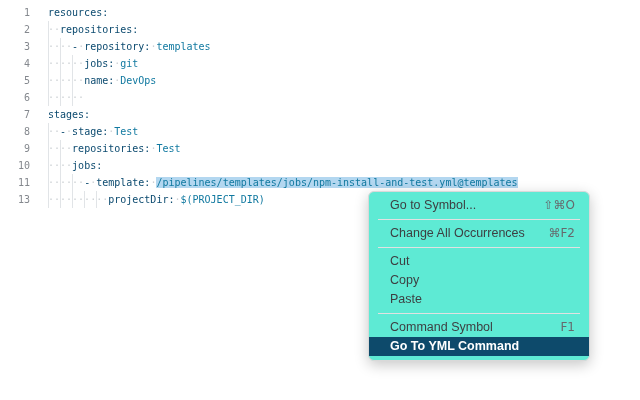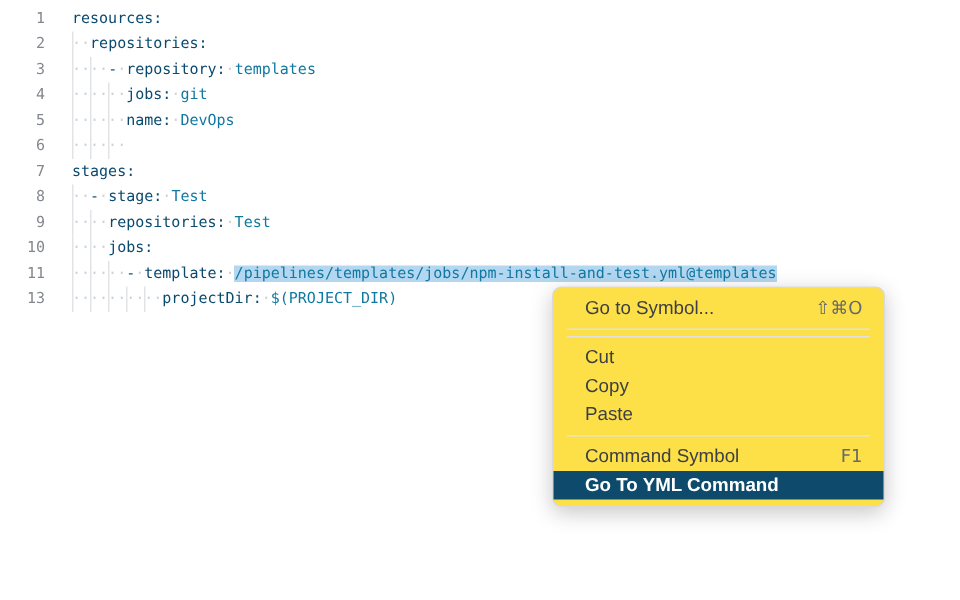--- a/index.html
+++ b/index.html
@@ -19,21 +19,21 @@
   }
   .code{position:relative;display:inline-block;margin-left:18px;vertical-align:top;}
   .guide{position:absolute;top:0;height:17px;width:1px;background:#e1e4e7;}
   .seg-key{color:#0b4a6f;}
   .seg-val{color:#1179a0;text-align:center;}
   .seg-ws{color:#ccd0d4;}
   .seg-sel{color:#1179a0;background:#b3d7f0;}
   
   .context-menu{
     position:absolute;left:368px;top:191px;width:222px;box-sizing:border-box;
-    background:#fde047;border:1px solid #d9d9d9;border-radius:6px;
+    background:#5eead4;border:1px solid #d9d9d9;border-radius:6px;
     box-shadow:0 4px 14px rgba(0,0,0,.22);
     padding:4px 0;font-size:12.5px;color:#3d3f42;z-index:5;
   }
   .menu-item{
     height:19px;line-height:19px;padding:0 14px 0 21px;
     display:flex;justify-content:space-between;align-items:center;cursor:default;
     white-space:nowrap;
   }
   .menu-item .shortcut{
     color:#66696d;font-family:"DejaVu Sans",sans-serif;font-size:12px;margin-left:18px;
@@ -60,20 +60,24 @@
       <div class="line"><span class="ln">10</span><span class="code"><i class="guide" style="left: 0ch;"></i><i class="guide" style="left: 2ch;"></i><span class="seg-ws">····</span><span class="seg-key">jobs:</span></span></div>
       <div class="line"><span class="ln">11</span><span class="code"><i class="guide" style="left: 0ch;"></i><i class="guide" style="left: 2ch;"></i><i class="guide" style="left: 4ch;"></i><span class="seg-ws">······</span><span class="seg-key">-</span><span class="seg-ws">·</span><span class="seg-key">template:</span><span class="seg-ws">·</span><span class="seg-sel">/pipelines/templates/jobs/npm-install-and-test.yml@templates</span></span></div>
       <div class="line"><span class="ln">13</span><span class="code"><i class="guide" style="left: 0ch;"></i><i class="guide" style="left: 2ch;"></i><i class="guide" style="left: 4ch;"></i><i class="guide" style="left: 6ch;"></i><i class="guide" style="left: 8ch;"></i><span class="seg-ws">··········</span><span class="seg-key">projectDir:</span><span class="seg-ws">·</span><span class="seg-val">$(PROJECT_DIR)</span></span></div>
     </div>
   <div class="context-menu" id="context-menu">
       <div class="menu-item">
         <span>Go to Symbol...</span>
         <span class="shortcut">⇧⌘O</span>
       </div>
       <div class="menu-divider"></div>
+      <div class="menu-item">
+        <span>Change All Occurrences</span>
+        <span class="shortcut">⌘F2</span>
+      </div>
       <div class="menu-divider"></div>
       <div class="menu-item">
         <span>Cut</span>
       </div>
       <div class="menu-item">
         <span>Copy</span>
       </div>
       <div class="menu-item">
         <span>Paste</span>
       </div>

